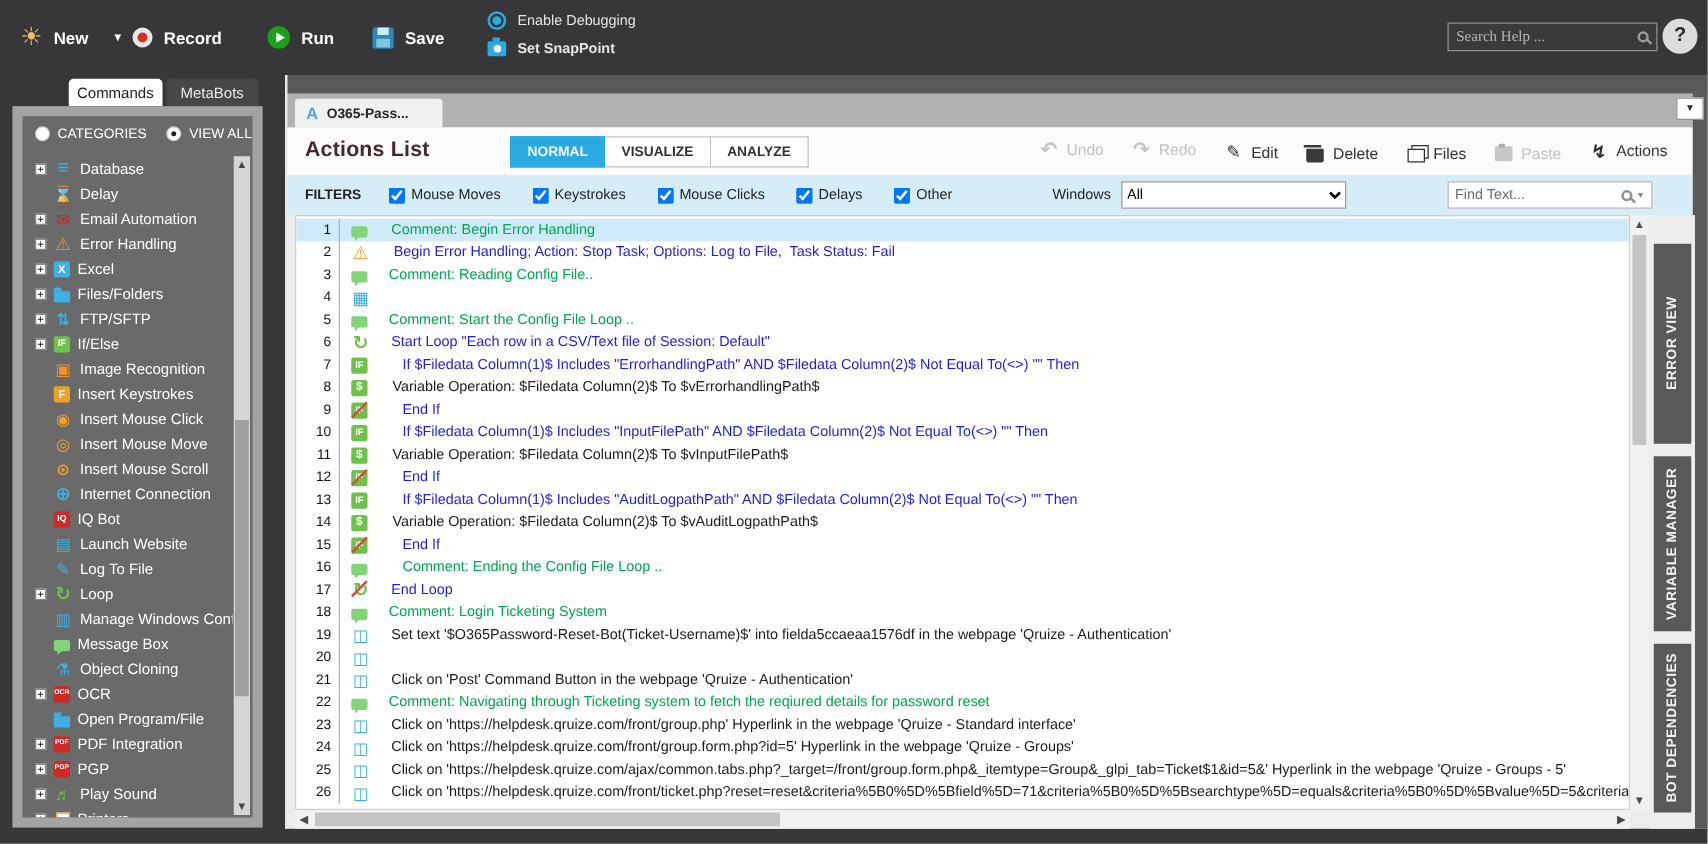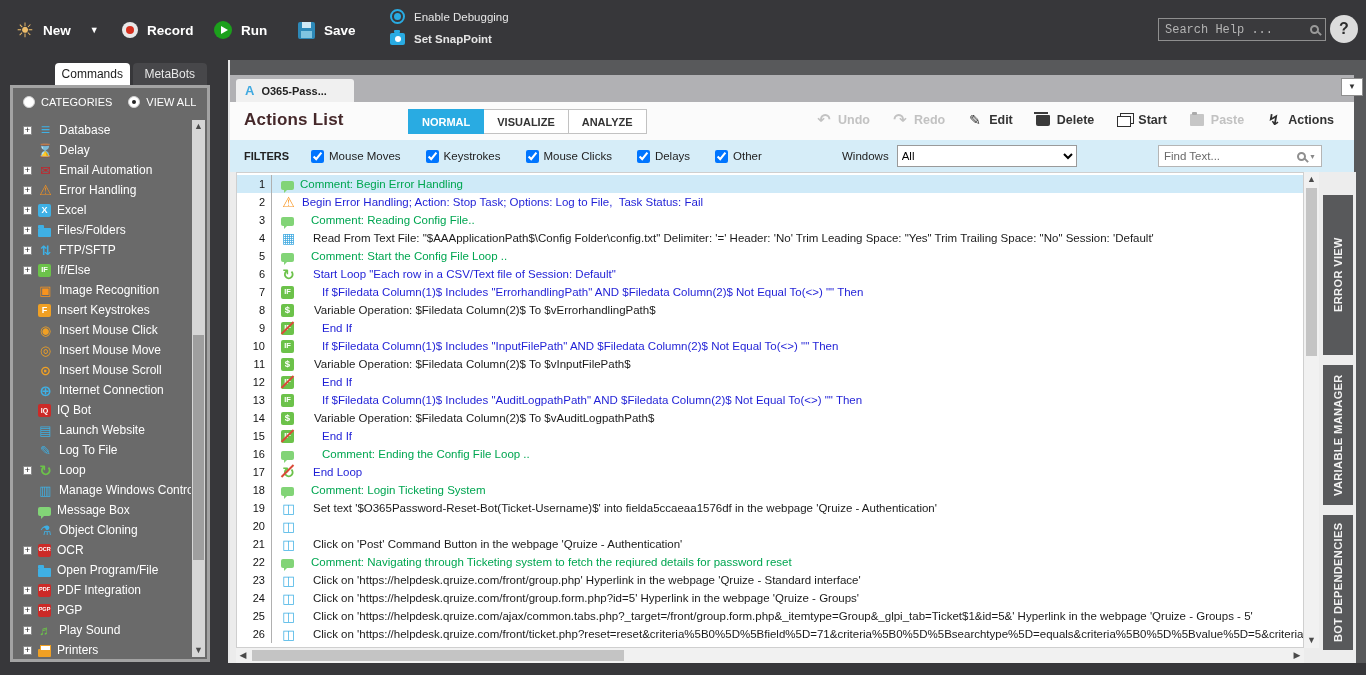--- a/index.html
+++ b/index.html
@@ -8,51 +8,51 @@
     background:#37373a;
     font-family:"Liberation Sans","DejaVu Sans",sans-serif;
     position:relative;
     color:#222;
   }
 
   
   .topbar { position:absolute; left:0; top:0; width:1366px; height:60px; background:#37373a; }
   .tb-group { position:absolute; top:0; height:60px; display:flex; align-items:center; gap:9px; cursor:pointer; }
   .tb-label { color:#fff; font-size:13.5px; font-weight:bold; }
-  .g-new { left:16px; } .g-record { left:122px;justify-content:space-between; } .g-run { left:214px; } .g-save { left:298px; }
+  .g-new { left:16px; } .g-record { left:106px;justify-content:space-between; } .g-run { left:214px; } .g-save { left:298px; }
   .ic-sun { font-size:20px; color:#edbd6a; line-height:1; }
   .dd-caret { color:#fff; font-size:9px; margin-left:10px; }
   .ic-rec { width:16px; height:16px; background:#e8e8e8; border-radius:50%; display:flex; align-items:center; justify-content:center; }
   .ic-rec::after { content:""; width:8px; height:8px; background:#d6301f; border-radius:50%; }
   .ic-run { width:18px; height:18px; background:#1ca01c; border-radius:50%; display:flex; align-items:center; justify-content:center; }
   .ic-run::after { content:""; border-left:7px solid #fff; border-top:4.5px solid transparent; border-bottom:4.5px solid transparent; margin-left:2px; }
   .ic-save { width:17px; height:17px; background:#2d89b8; border-radius:2px; position:relative; }
   .ic-save::before { content:""; position:absolute; top:0; left:4px; width:9px; height:6px; background:#cfe9f5; }
   .ic-save::after { content:""; position:absolute; bottom:1px; left:3px; width:11px; height:7px; background:#7fc4e0; }
   .debug-col { position:absolute; left:390px; top:0; }
   .debug-row { position:absolute; left:0; display:flex; align-items:center; gap:9px; color:#e6e6e6; font-size:11.5px; white-space:nowrap; cursor:pointer; }
   .debug-row.r1 { top:9px; } .debug-row.r2 { top:33px;font-weight:bold; }
   .ic-debug { width:15px; height:15px; border:2px solid #29abe2; border-radius:50%; position:relative; flex:none; }
   .ic-debug::after { content:""; position:absolute; inset:2px; background:#29abe2; border-radius:50%; }
   .ic-cam { width:15px; height:12px; background:#29abe2; border-radius:2px; position:relative; flex:none; }
   .ic-cam::before { content:""; position:absolute; top:-3px; left:4px; width:6px; height:3px; background:#29abe2; border-radius:1px; }
   .ic-cam::after { content:""; position:absolute; top:3px; left:4.5px; width:6px; height:6px; background:#fff; border-radius:50%; }
   .help-search { position:absolute; right:40px; top:18px; width:168px; height:23px; background:#3a3a3d; border:1px solid #8f8f8f; display:flex; align-items:center; padding:0 6px; }
-  .help-search input { flex:1; background:transparent; border:none; outline:none; color:#fdba74; font-size:12px; font-family:Liberation Mono, monospace; min-width:0; }
+  .help-search input { flex:1; background:transparent; border:none; outline:none; color:#fdba74; font-size:12px; font-family:Liberation Serif, serif; min-width:0; }
   .help-search input::placeholder { color:#b5b5b5; }
   .mag { width:9px; height:9px; border:2px solid #9a9a9a; border-radius:50%; position:relative; flex:none; }
   .mag::after { content:""; position:absolute; width:6px; height:2px; background:#9a9a9a; transform:rotate(45deg); right:-5px; bottom:-2px; }
   .help-btn { position:absolute; right:8px; top:15px; width:28px; height:28px; border-radius:50%; background:#dcdcdc; color:#2c2c2c; font-size:16px; font-weight:bold; display:flex; align-items:center; justify-content:center; cursor:pointer; }
 
   
   .sidebar { position:absolute; left:10px; top:63px; width:200px; height:599px;padding-left:45px; }
   .sb-tabs { display:flex; height:22px; }
   .sb-tab { width:99px; height:22px; line-height:22px; text-align:center; font-size:12px; border-radius:4px 4px 0 0; margin-right:3px; cursor:pointer; background:#47474a; color:#e8e8e8; }
   .sb-tab[data-active="true"] { background:#fff; color:#1c1c1c; }
-  .sb-panel { position:absolute; left:0; right:0; top:22px; bottom:0; background:#6a6a6a; border:3px solid #a3a3a3; overflow:hidden; }
+  .sb-panel { position:absolute; left:0; right:0; top:22px; bottom:0; background:#6a6a6a; border:8px solid #a3a3a3; overflow:hidden; }
   .sb-radios { display:flex; align-items:center; gap:16px; padding:8px 0 2px 10px; color:#fff; font-size:11px; }
   .radio-item { display:flex; align-items:center; gap:6px; cursor:pointer; }
   .radio { width:12px; height:12px; background:#fff; border:1px solid #d0d0d0; border-radius:50%; position:relative; flex:none; }
   .radio[data-on="true"]::after { content:""; position:absolute; inset:3px; background:#222; border-radius:50%; }
   .tree { position:absolute; left:2px; right:16px; top:32px; bottom:0; overflow:hidden; }
   .trow { display:flex; align-items:center; gap:6px; height:20px; padding-left:8px; color:#fff; font-size:12px; white-space:nowrap; cursor:pointer; }
   .exp { width:9px; height:9px; background:#fff; border:1px solid #8a8a8a; color:#222; font-size:9px; line-height:7px; text-align:center; flex:none; }
   .exp::before { content:"+"; }
   .exp[data-exp="false"] { visibility:hidden; }
   .sb-scroll { position:absolute; right:2px; top:32px; bottom:2px; width:13px; background:#d6d6d6; }
@@ -66,21 +66,21 @@
   .m-tabstrip { position:absolute; left:0; top:15px; right:12px; height:27px; background:#b1b1b4; }
   .doc-tab { position:absolute; left:6px; bottom:0; width:118px; height:23px; background:#f0f0f0; border-radius:3px 3px 0 0; display:flex; align-items:center; gap:7px; padding-left:9px; font-size:11px; font-weight:bold; color:#222; cursor:pointer; }
   .aa-logo { color:#3fa9e0; font-size:13px; font-weight:bold; }
   .tab-dd { position:absolute; right:3px; top:18px; width:22px; height:18px; background:#fff; border:1px solid #8f8f8f; color:#333; font-size:8px; text-align:center; line-height:16px; cursor:pointer; z-index:5; }
   .m-header { position:absolute; left:0; top:42px; right:12px; height:38px; background:#fbfbfb; }
   .page-title { position:absolute; left:14px; top:8px; font-size:17px; font-weight:bold; color:#45282a; letter-spacing:.2px; }
   .modes { position:absolute; left:178px; top:7px; display:flex; }
   .mode { height:25px; padding:0 13px; font-size:11px; font-weight:bold; font-family:inherit; background:#fff; color:#333; border:1px solid #c2c2c2; border-left-width:0; cursor:pointer; }
   .mode:first-child { border-left-width:1px; }
   .mode[data-active="true"] { background:#29abe2; border-color:#29abe2; color:#fff; }
-  .m-toolbar { position:absolute; right:20px; top:8px; display:flex; align-items:center; gap:23px;font-weight:bold; }
+  .m-toolbar { position:absolute; right:20px; top:8px; display:flex; align-items:flex-end; gap:23px; }
   .tbtn { display:flex; align-items:center; gap:7px; font-size:12.5px; color:#333; cursor:pointer; }
   .tbtn[data-enabled="false"] { color:#c2c2c2; cursor:default; }
   .tbic { display:inline-flex; align-items:center; justify-content:center; min-width:14px; }
   .tbic[data-icon="undo"]::before { content:"↶"; font-size:16px; font-weight:bold; color:#c2c2c2; }
   .tbic[data-icon="redo"]::before { content:"↷"; font-size:16px; font-weight:bold; color:#c2c2c2; }
   .tbic[data-icon="edit"]::before { content:"✎"; font-size:14px; color:#2f2f2f; }
   .tbic[data-icon="delete"] { width:10px; height:11px; background:#3a3a3a; border-radius:1px 1px 2px 2px; position:relative; margin-top:2px; }
   .tbic[data-icon="delete"]::before { content:""; position:absolute; top:-3px; left:-2px; width:14px; height:2px; background:#3a3a3a; }
   .tbic[data-icon="copy"] { width:9px; height:11px; border:1.5px solid #2f2f2f; background:#fff; box-shadow:3px -3px 0 -1px #fbfbfb, 3px -3px 0 0 #2f2f2f; margin-top:3px; }
   .tbic[data-icon="paste"] { width:10px; height:12px; background:#c6c6c6; border-radius:1px; position:relative; }
@@ -101,21 +101,21 @@
   .find-caret { font-size:7px; color:#888; margin-left:3px; }
 
   
   .list { position:absolute; left:6px; top:112px; width:1068px; height:476px; background:#fff; border:1px solid #cfcfcf; overflow:hidden; padding-top:2px; }
   .arow { display:flex; align-items:center; height:18px; white-space:nowrap; overflow:hidden; cursor:pointer; }
   .arow[data-sel="true"] { background:#cfeaf8; }
   .num { width:34px; padding-right:6px; text-align:right; font-size:11px; color:#111; flex:none; align-self:stretch; line-height:18px; }
   .sep { width:1px; background:#b0b0b0; align-self:stretch; flex:none; }
   .aic { margin-left:9px; flex:none; }
   .txt { font-size:11.5px; white-space:pre; }
-  .arow[data-indent="0"] .txt { margin-left:6px; }
+  .arow[data-indent="0"] .txt { margin-left:19px; }
   .arow[data-indent="1"] .txt { margin-left:17px; }
   .arow[data-indent="2"] .txt { margin-left:28px; }
   .arow[data-indent="3"] .txt { margin-left:20px; }
   .arow[data-kind="comment"] .txt { color:#00a651; }
   .arow[data-kind="cmd"] .txt { color:#1f1fd6; }
   .arow[data-kind="plain"] .txt { color:#1b1b1b; }
 
   
   .tic { width:15px; height:15px; display:flex; align-items:center; justify-content:center; position:relative; flex:none; }
   .tic::before { line-height:1; }
@@ -443,21 +443,21 @@
           <span>Edit</span>
         </div>
 
         <div class="tbtn" data-enabled="true">
           <span class="tbic" data-icon="delete"></span>
           <span>Delete</span>
         </div>
 
         <div class="tbtn" data-enabled="true">
           <span class="tbic" data-icon="copy"></span>
-          <span>Start</span>
+          <span>Files</span>
         </div>
 
         <div class="tbtn" data-enabled="false">
           <span class="tbic" data-icon="paste"></span>
           <span>Paste</span>
         </div>
 
         <div class="tbtn" data-enabled="true">
           <span class="tbic" data-icon="actions"></span>
           <span>Actions</span>
@@ -527,21 +527,20 @@
         <span class="num">3</span>
         <span class="sep"></span>
         <span class="tic aic" data-icon="comment"></span>
         <span class="txt">Comment: Reading Config File..</span>
       </div>
 
       <div class="arow" data-kind="plain" data-indent="1">
         <span class="num">4</span>
         <span class="sep"></span>
         <span class="tic aic" data-icon="read-table"></span>
-        <span class="txt">Read From Text File: "$AAApplicationPath$\Config Folder\config.txt" Delimiter: '=' Header: 'No' Trim Leading Space: "Yes" Trim Trailing Space: "No" Session: 'Default'</span>
       </div>
 
       <div class="arow" data-kind="comment" data-indent="1">
         <span class="num">5</span>
         <span class="sep"></span>
         <span class="tic aic" data-icon="comment"></span>
         <span class="txt">Comment: Start the Config File Loop ..</span>
       </div>
 
       <div class="arow" data-kind="cmd" data-indent="1">

